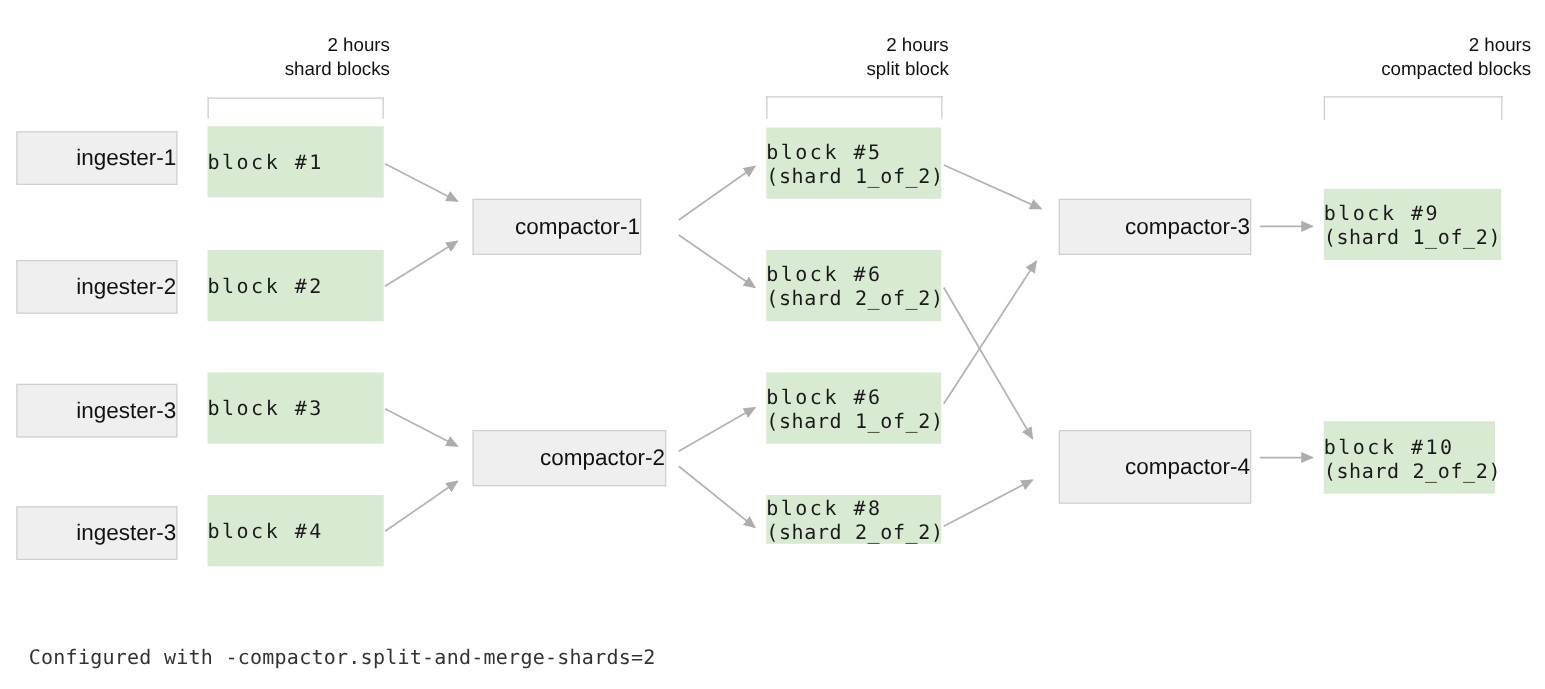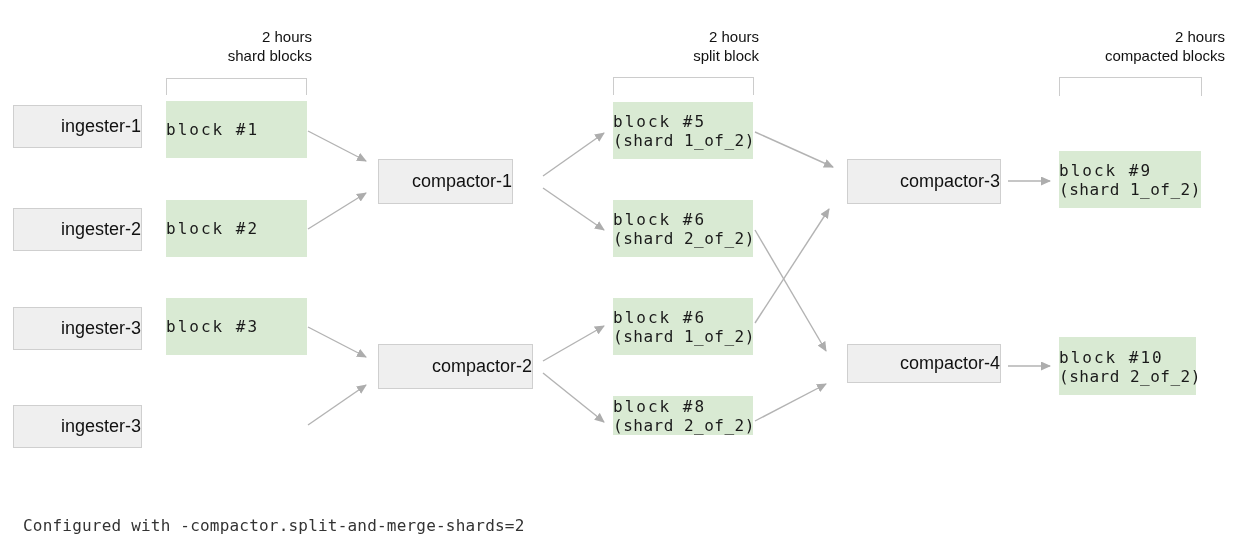--- a/index.html
+++ b/index.html
@@ -137,20 +137,23 @@
 
   <div class="block" style="left:166px; top:101px; width:141px; height:57px;">
     <span class="block-label">block #1</span>
   </div>
   <div class="block" style="left:166px; top:200px; width:141px; height:57px;">
     <span class="block-label">block #2</span>
   </div>
   <div class="block" style="left:166px; top:298px; width:141px; height:57px;">
     <span class="block-label">block #3</span>
   </div>
+  <div class="block" style="left:166px; top:396px; width:141px; height:57px;">
+    <span class="block-label">block #4</span>
+  </div>
 
   <div class="node" style="left:378px; top:159px; width:135px; height:45px;">
     <span>compactor-1</span>
   </div>
   <div class="node" style="left:378px; top:344px; width:155px; height:45px;">
     <span>compactor-2</span>
   </div>
 
   <div class="block" style="left:613px; top:102px; width:140px; height:57px;">
     <span class="block-label">block #5</span>
@@ -165,21 +168,21 @@
     <span class="shard-label">(shard 1_of_2)</span>
   </div>
   <div class="block" style="left:613px; top:396px; width:140px; height:39px;">
     <span class="block-label">block #8</span>
     <span class="shard-label">(shard 2_of_2)</span>
   </div>
 
   <div class="node" style="left:847px; top:159px; width:154px; height:45px;">
     <span>compactor-3</span>
   </div>
-  <div class="node" style="left:847px; top:344px; width:154px; height:39px;">
+  <div class="node" style="left:847px; top:344px; width:154px; height:59px;">
     <span>compactor-4</span>
   </div>
 
   <div class="block" style="left:1059px; top:151px; width:142px; height:57px;">
     <span class="block-label">block #9</span>
     <span class="shard-label">(shard 1_of_2)</span>
   </div>
   <div class="block" style="left:1059px; top:337px; width:137px; height:58px;">
     <span class="block-label">block #10</span>
     <span class="shard-label">(shard 2_of_2)</span>

